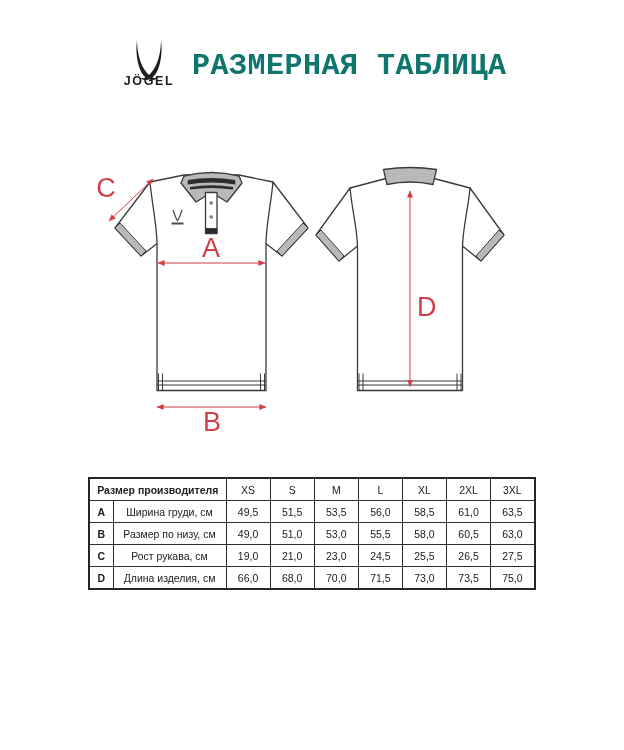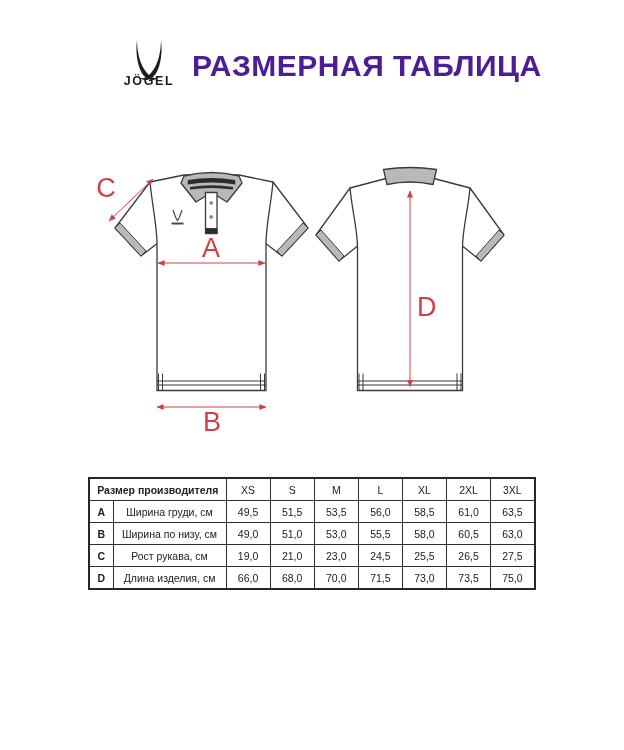--- a/index.html
+++ b/index.html
@@ -4,21 +4,21 @@
 <style>
   html,body{margin:0;padding:0;background:#ffffff;}
   body{width:624px;height:750px;position:relative;font-family:"Liberation Sans",sans-serif;color:#232020;}
   .page{position:absolute;inset:0;background:#fff;overflow:hidden;}
 
   
   .logo-mark{position:absolute;left:132px;top:40px;width:34px;height:44px;}
   .logo-word{position:absolute;left:116px;top:74px;width:66px;text-align:center;
              font-size:12.5px;font-weight:bold;letter-spacing:1.6px;color:#1f1d1e;}
   .page-title{position:absolute;left:192px;top:50px;margin:0;font-size:30px;line-height:32px;
-              font-weight:bold;letter-spacing:.5px;color:#4c1d95;white-space:nowrap;}
+              font-weight:bold;letter-spacing:.5px;color:#0f766e;white-space:nowrap;font-family:Liberation Mono, monospace;}
 
   
   .diagram{position:absolute;left:0;top:150px;width:624px;height:305px;}
   .dim-letter{font-family:"Liberation Sans",sans-serif;font-size:27px;fill:#cf4046;}
 
   
   .table-wrap{position:absolute;left:88px;top:477px;}
   table.size-table{border-collapse:collapse;table-layout:fixed;width:446px;border:2px solid #262626;}
   table.size-table td{border:1px solid #2e2e2e;height:21px;padding:0;text-align:center;
                       font-size:10.5px;color:#232020;overflow:hidden;white-space:nowrap;}
@@ -139,21 +139,21 @@
             <td class="val">49,5</td>
             <td class="val">51,5</td>
             <td class="val">53,5</td>
             <td class="val">56,0</td>
             <td class="val">58,5</td>
             <td class="val">61,0</td>
             <td class="val">63,5</td>
           </tr>
           <tr>
             <td class="letter">B</td>
-            <td class="desc">Ширина по низу, см</td>
+            <td class="desc">Размер по низу, см</td>
             <td class="val">49,0</td>
             <td class="val">51,0</td>
             <td class="val">53,0</td>
             <td class="val">55,5</td>
             <td class="val">58,0</td>
             <td class="val">60,5</td>
             <td class="val">63,0</td>
           </tr>
           <tr>
             <td class="letter">C</td>

